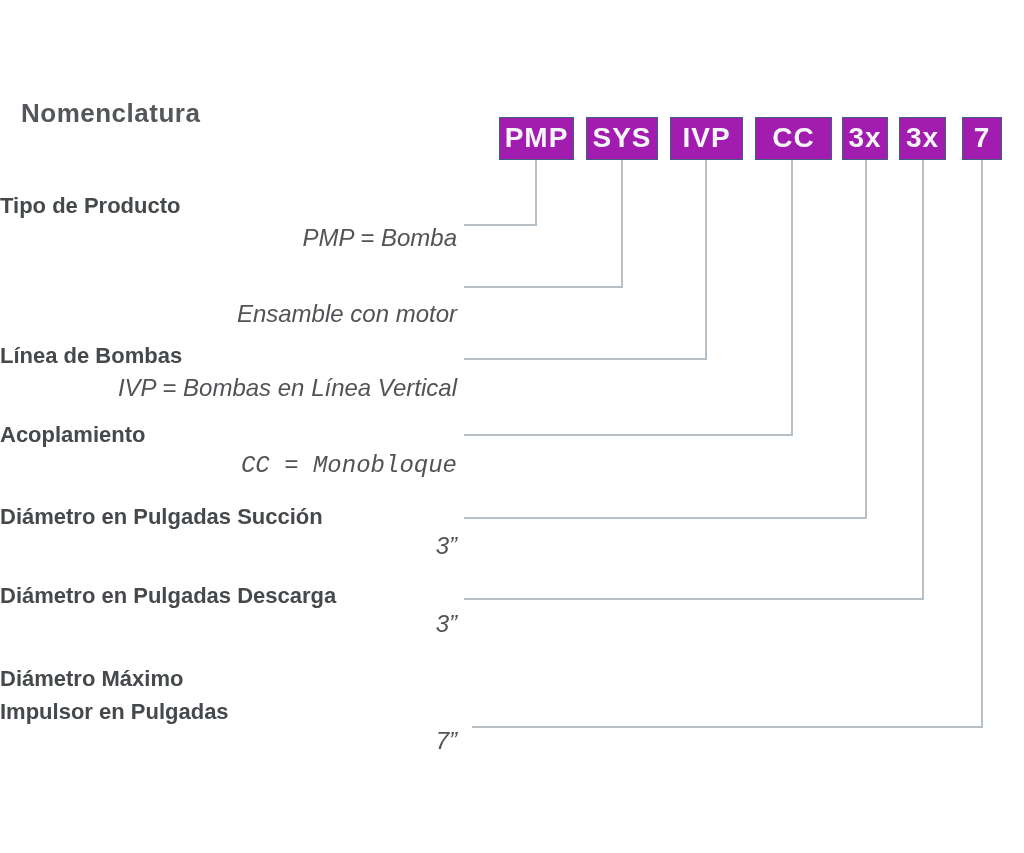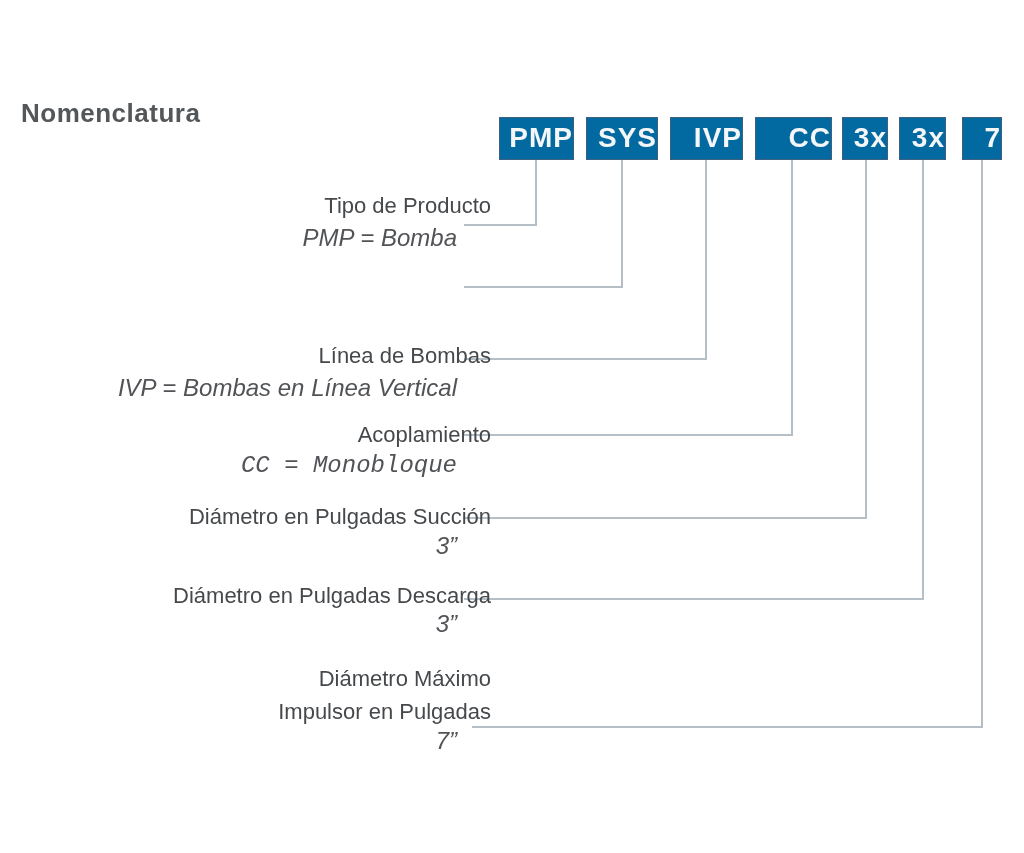--- a/index.html
+++ b/index.html
@@ -21,27 +21,27 @@
     top: 98px;
     font-size: 26px;
     font-weight: bold;
     color: #54575a;
     letter-spacing: 0.5px;
   }
   .code-box {
     position: absolute;
     top: 117px;
     height: 43px;
-    background: #0369a1;
+    background: #a21caf;
     border: 1px solid #40607f;
     box-sizing: border-box;
     color: #f4f6f7;
     font-weight: bold;
     font-size: 28px;
-    text-align: right;
+    text-align: center;
     line-height: 40px;
     letter-spacing: 1px;
   }
   .box-pmp { left: 499px; width: 75px; }
   .box-sys { left: 586px; width: 72px; }
   .box-ivp { left: 670px; width: 73px; }
   .box-cc  { left: 755px; width: 77px; }
   .box-3x1 { left: 842px; width: 46px; }
   .box-3x2 { left: 899px; width: 47px; }
   .box-7   { left: 962px; width: 40px; }
@@ -58,26 +58,25 @@
   .conn-3 { left: 464px; width: 243px; height: 200px; }
   .conn-4 { left: 464px; width: 329px; height: 276px; }
   .conn-5 { left: 464px; width: 403px; height: 359px; }
   .conn-6 { left: 464px; width: 460px; height: 440px; }
   .conn-7 { left: 472px; width: 511px; height: 568px; }
 
   .field-label {
     position: absolute;
     left: 0;
     width: 457px;
-    text-align: right;
+    text-align: left;
     font-size: 22px;
-    font-weight: normal;
+    font-weight: bold;
     color: #46494c;
     white-space: nowrap;
-    margin-left: 34px;
   }
   .field-sublabel {
     position: absolute;
     left: 0;
     width: 457px;
     text-align: right;
     font-size: 24px;
     font-style: italic;
     color: #515356;
     white-space: nowrap;
@@ -117,20 +116,21 @@
   <div class="connector conn-2"></div>
   <div class="connector conn-3"></div>
   <div class="connector conn-4"></div>
   <div class="connector conn-5"></div>
   <div class="connector conn-6"></div>
   <div class="connector conn-7"></div>
 
   <div class="field-label lbl-1">Tipo de Producto</div>
   <div class="field-sublabel sub-1">PMP = Bomba</div>
 
+  <div class="field-sublabel sub-2">Ensamble con motor</div>
 
   <div class="field-label lbl-3">Línea de Bombas</div>
   <div class="field-sublabel sub-3">IVP = Bombas en Línea Vertical</div>
 
   <div class="field-label lbl-4">Acoplamiento</div>
   <div class="field-sublabel sub-4">CC = Monobloque</div>
 
   <div class="field-label lbl-5">Diámetro en Pulgadas Succión</div>
   <div class="field-sublabel sub-5">3”</div>
 

